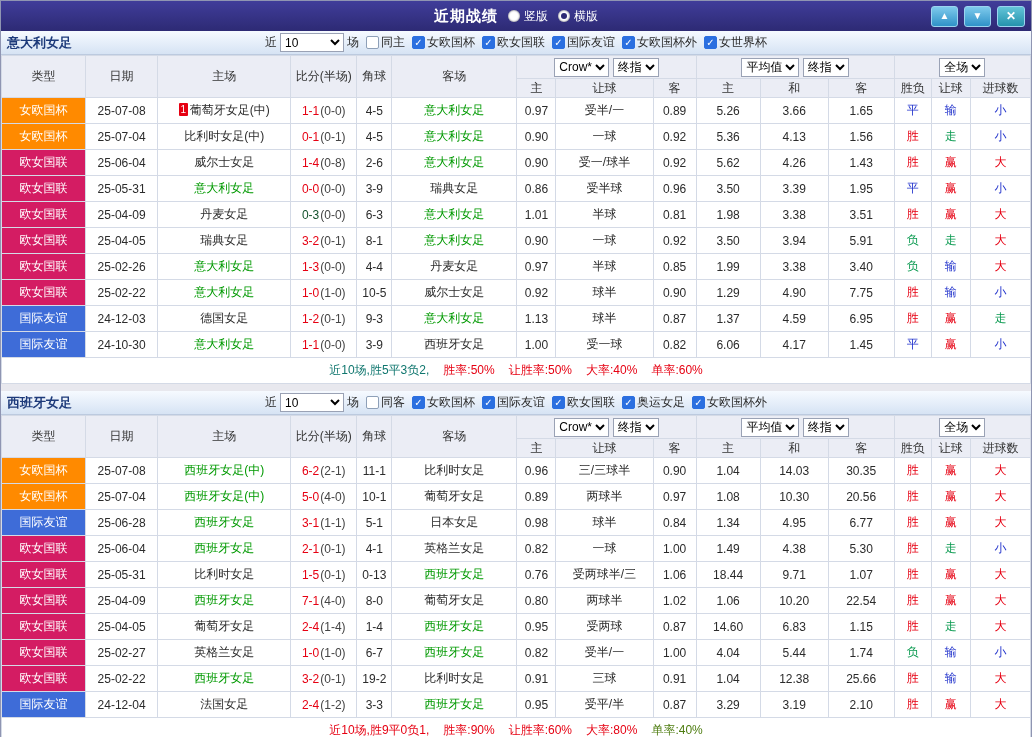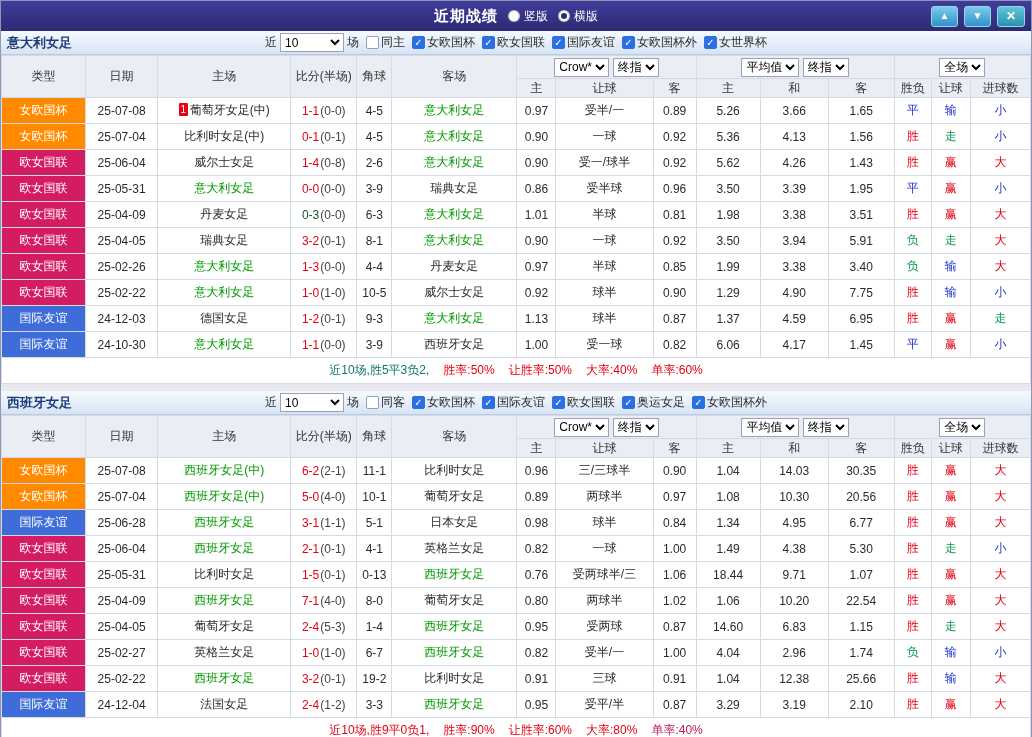--- a/index.html
+++ b/index.html
@@ -508,21 +508,21 @@
     <td>10.20</td>
     <td>22.54</td>
     <td style="color:#e60012">胜</td>
     <td style="color:#e60012">赢</td>
     <td style="color:#e60012">大</td>
   </tr>
             <tr>
     <td class="type" style="background:#d41c63">欧女国联</td>
     <td>25-04-05</td>
     <td><span style="color:#2b2b2b">葡萄牙女足</span></td>
-    <td><span class="ft" style="color:#e60012">2-4</span><span class="ht" style="color:#444444">(5-3)</span></td>
+    <td><span class="ft" style="color:#e60012">2-4</span><span class="ht" style="color:#444444">(1-4)</span></td>
     <td>1-4</td>
     <td><span style="color:#009900">西班牙女足</span></td>
     <td>0.95</td>
     <td>受两球</td>
     <td>0.87</td>
     <td>14.60</td>
     <td>6.83</td>
     <td>1.15</td>
     <td style="color:#e60012">胜</td>
     <td style="color:#0a9a50">走</td>
@@ -532,21 +532,21 @@
     <td class="type" style="background:#d41c63">欧女国联</td>
     <td>25-02-27</td>
     <td><span style="color:#2b2b2b">英格兰女足</span></td>
     <td><span class="ft" style="color:#e60012">1-0</span><span class="ht" style="color:#444444">(1-0)</span></td>
     <td>6-7</td>
     <td><span style="color:#009900">西班牙女足</span></td>
     <td>0.82</td>
     <td>受半/一</td>
     <td>1.00</td>
     <td>4.04</td>
-    <td>2.96</td>
+    <td>5.44</td>
     <td>1.74</td>
     <td style="color:#0a9a50">负</td>
     <td style="color:#2233cc">输</td>
     <td style="color:#2233cc">小</td>
   </tr>
             <tr>
     <td class="type" style="background:#d41c63">欧女国联</td>
     <td>25-02-22</td>
     <td><span style="color:#009900">西班牙女足</span></td>
     <td><span class="ft" style="color:#e60012">3-2</span><span class="ht" style="color:#444444">(0-1)</span></td>
@@ -573,19 +573,19 @@
     <td>受平/半</td>
     <td>0.87</td>
     <td>3.29</td>
     <td>3.19</td>
     <td>2.10</td>
     <td style="color:#e60012">胜</td>
     <td style="color:#e60012">赢</td>
     <td style="color:#e60012">大</td>
   </tr>
       <tr>
-              <td colspan="15" class="summary"><span class="summary-seg" style="color:#e60012">近10场,胜9平0负1,</span><span class="summary-seg" style="color:#e60012">胜率:90%</span><span class="summary-seg" style="color:#e60012">让胜率:60%</span><span class="summary-seg" style="color:#e60012">大率:80%</span><span class="summary-seg" style="color:#be185d">单率:40%</span></td>
+              <td colspan="15" class="summary"><span class="summary-seg" style="color:#e60012">近10场,胜9平0负1,</span><span class="summary-seg" style="color:#e60012">胜率:90%</span><span class="summary-seg" style="color:#e60012">让胜率:60%</span><span class="summary-seg" style="color:#e60012">大率:80%</span><span class="summary-seg" style="color:#4d7c0f">单率:40%</span></td>
             </tr>
     </tbody>
   </table>
 </div>
     </div>
 </div>
 
 </body></html>

